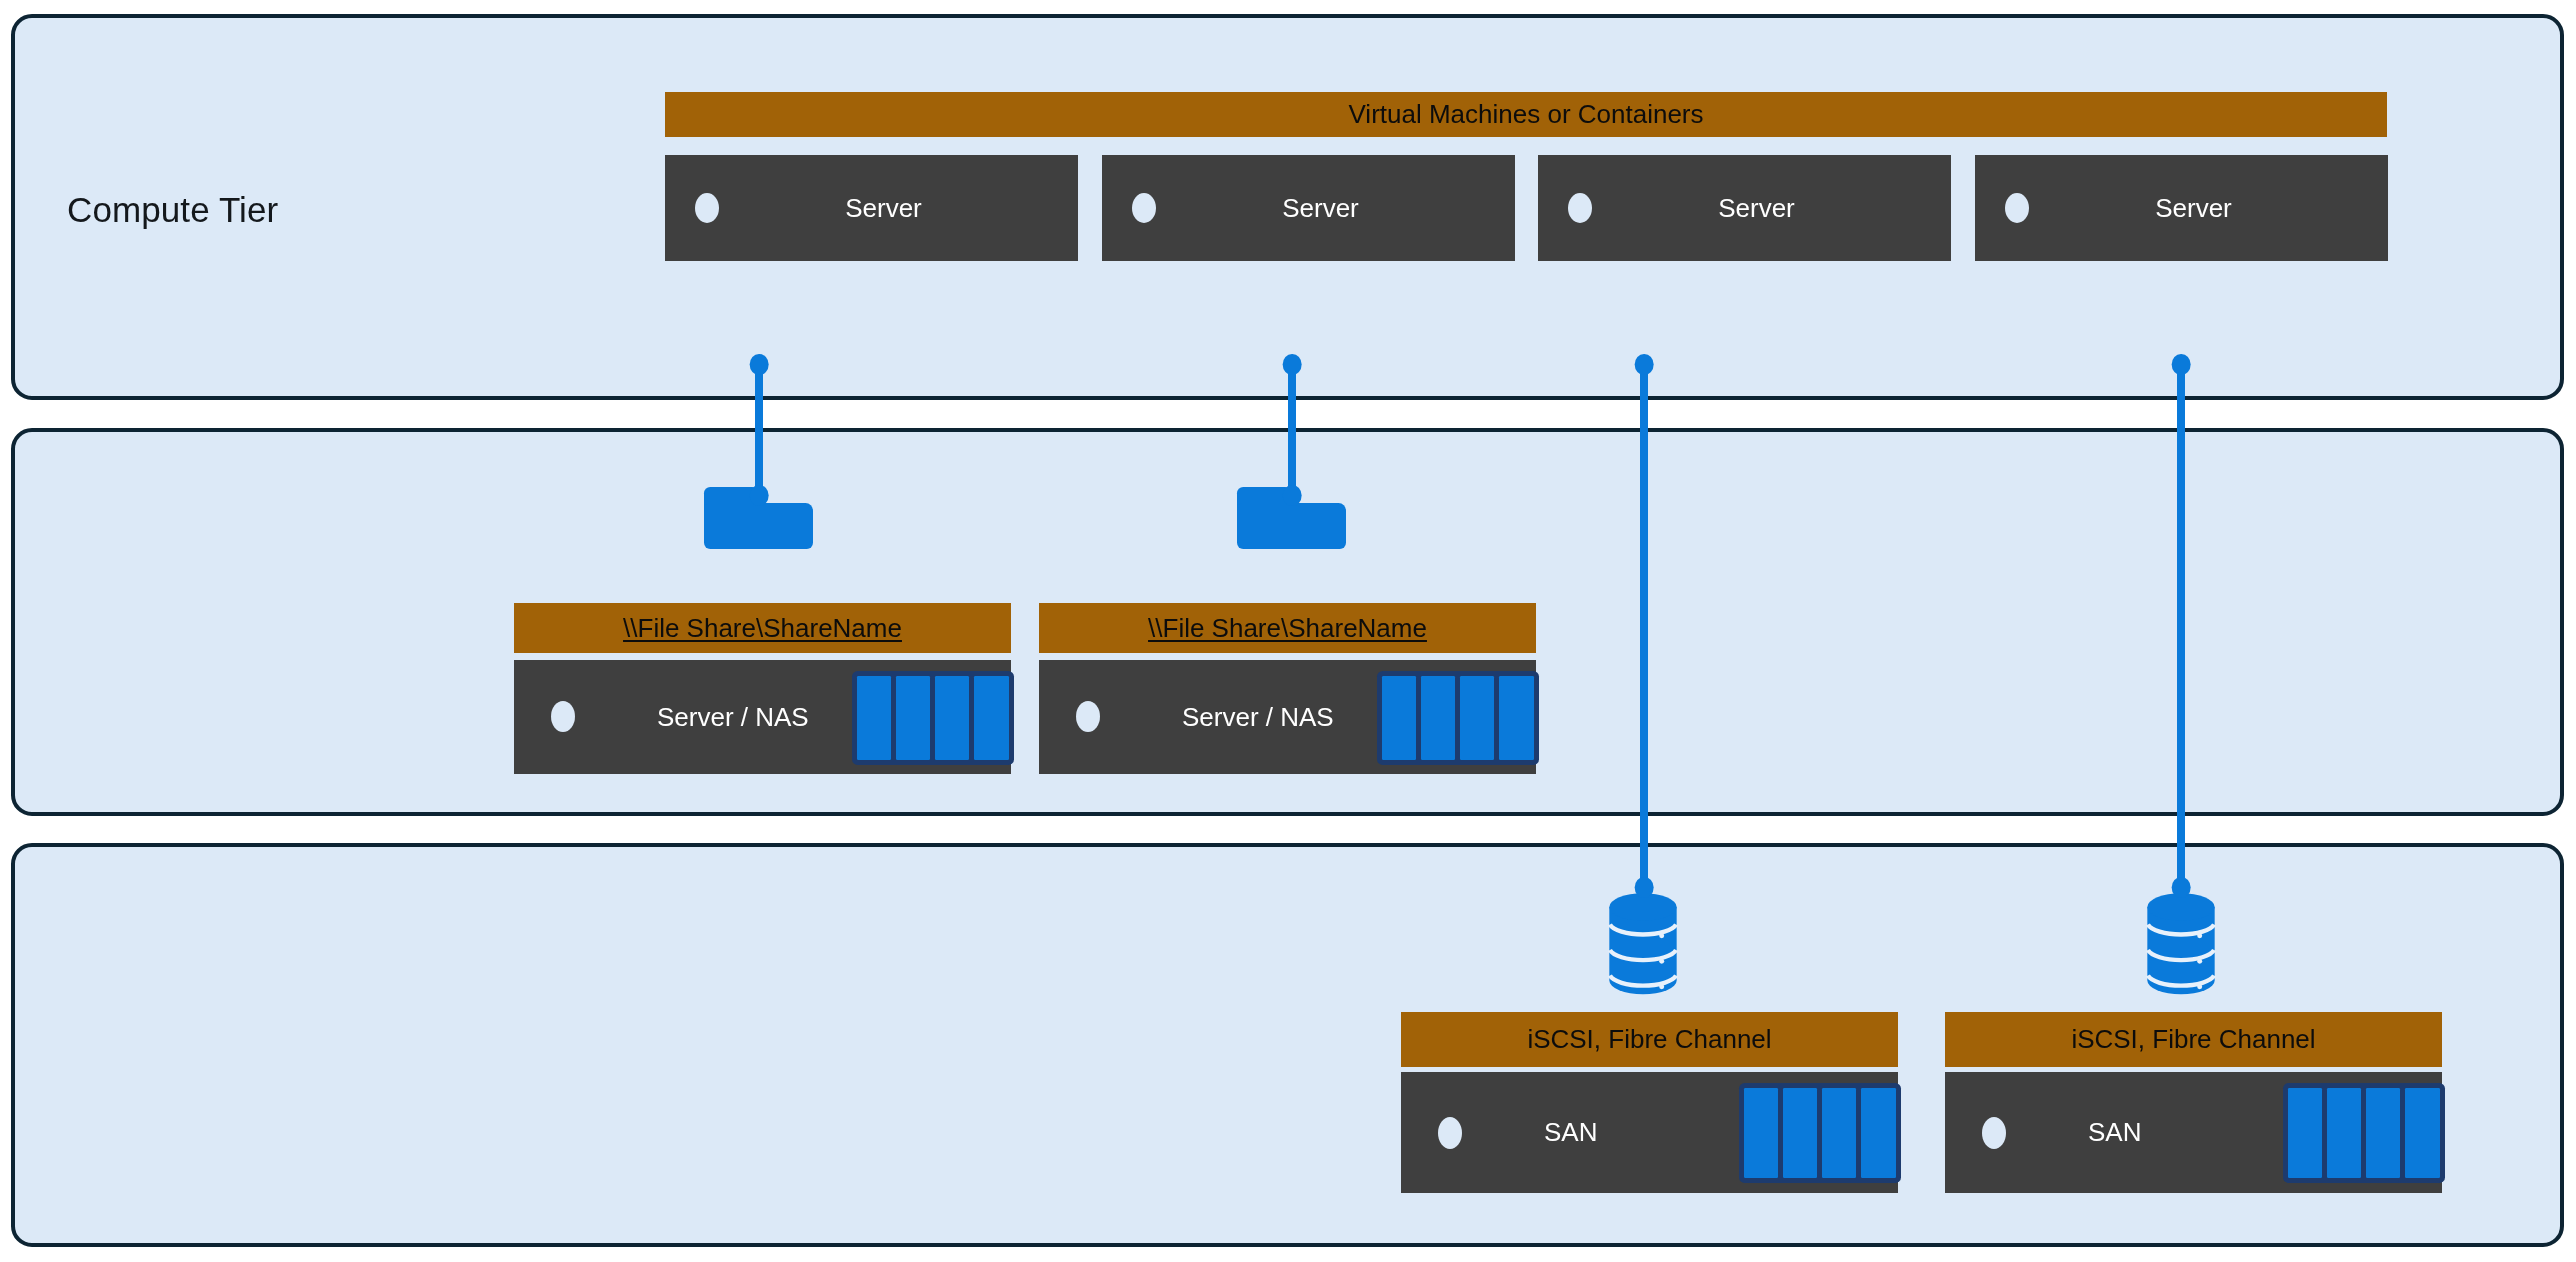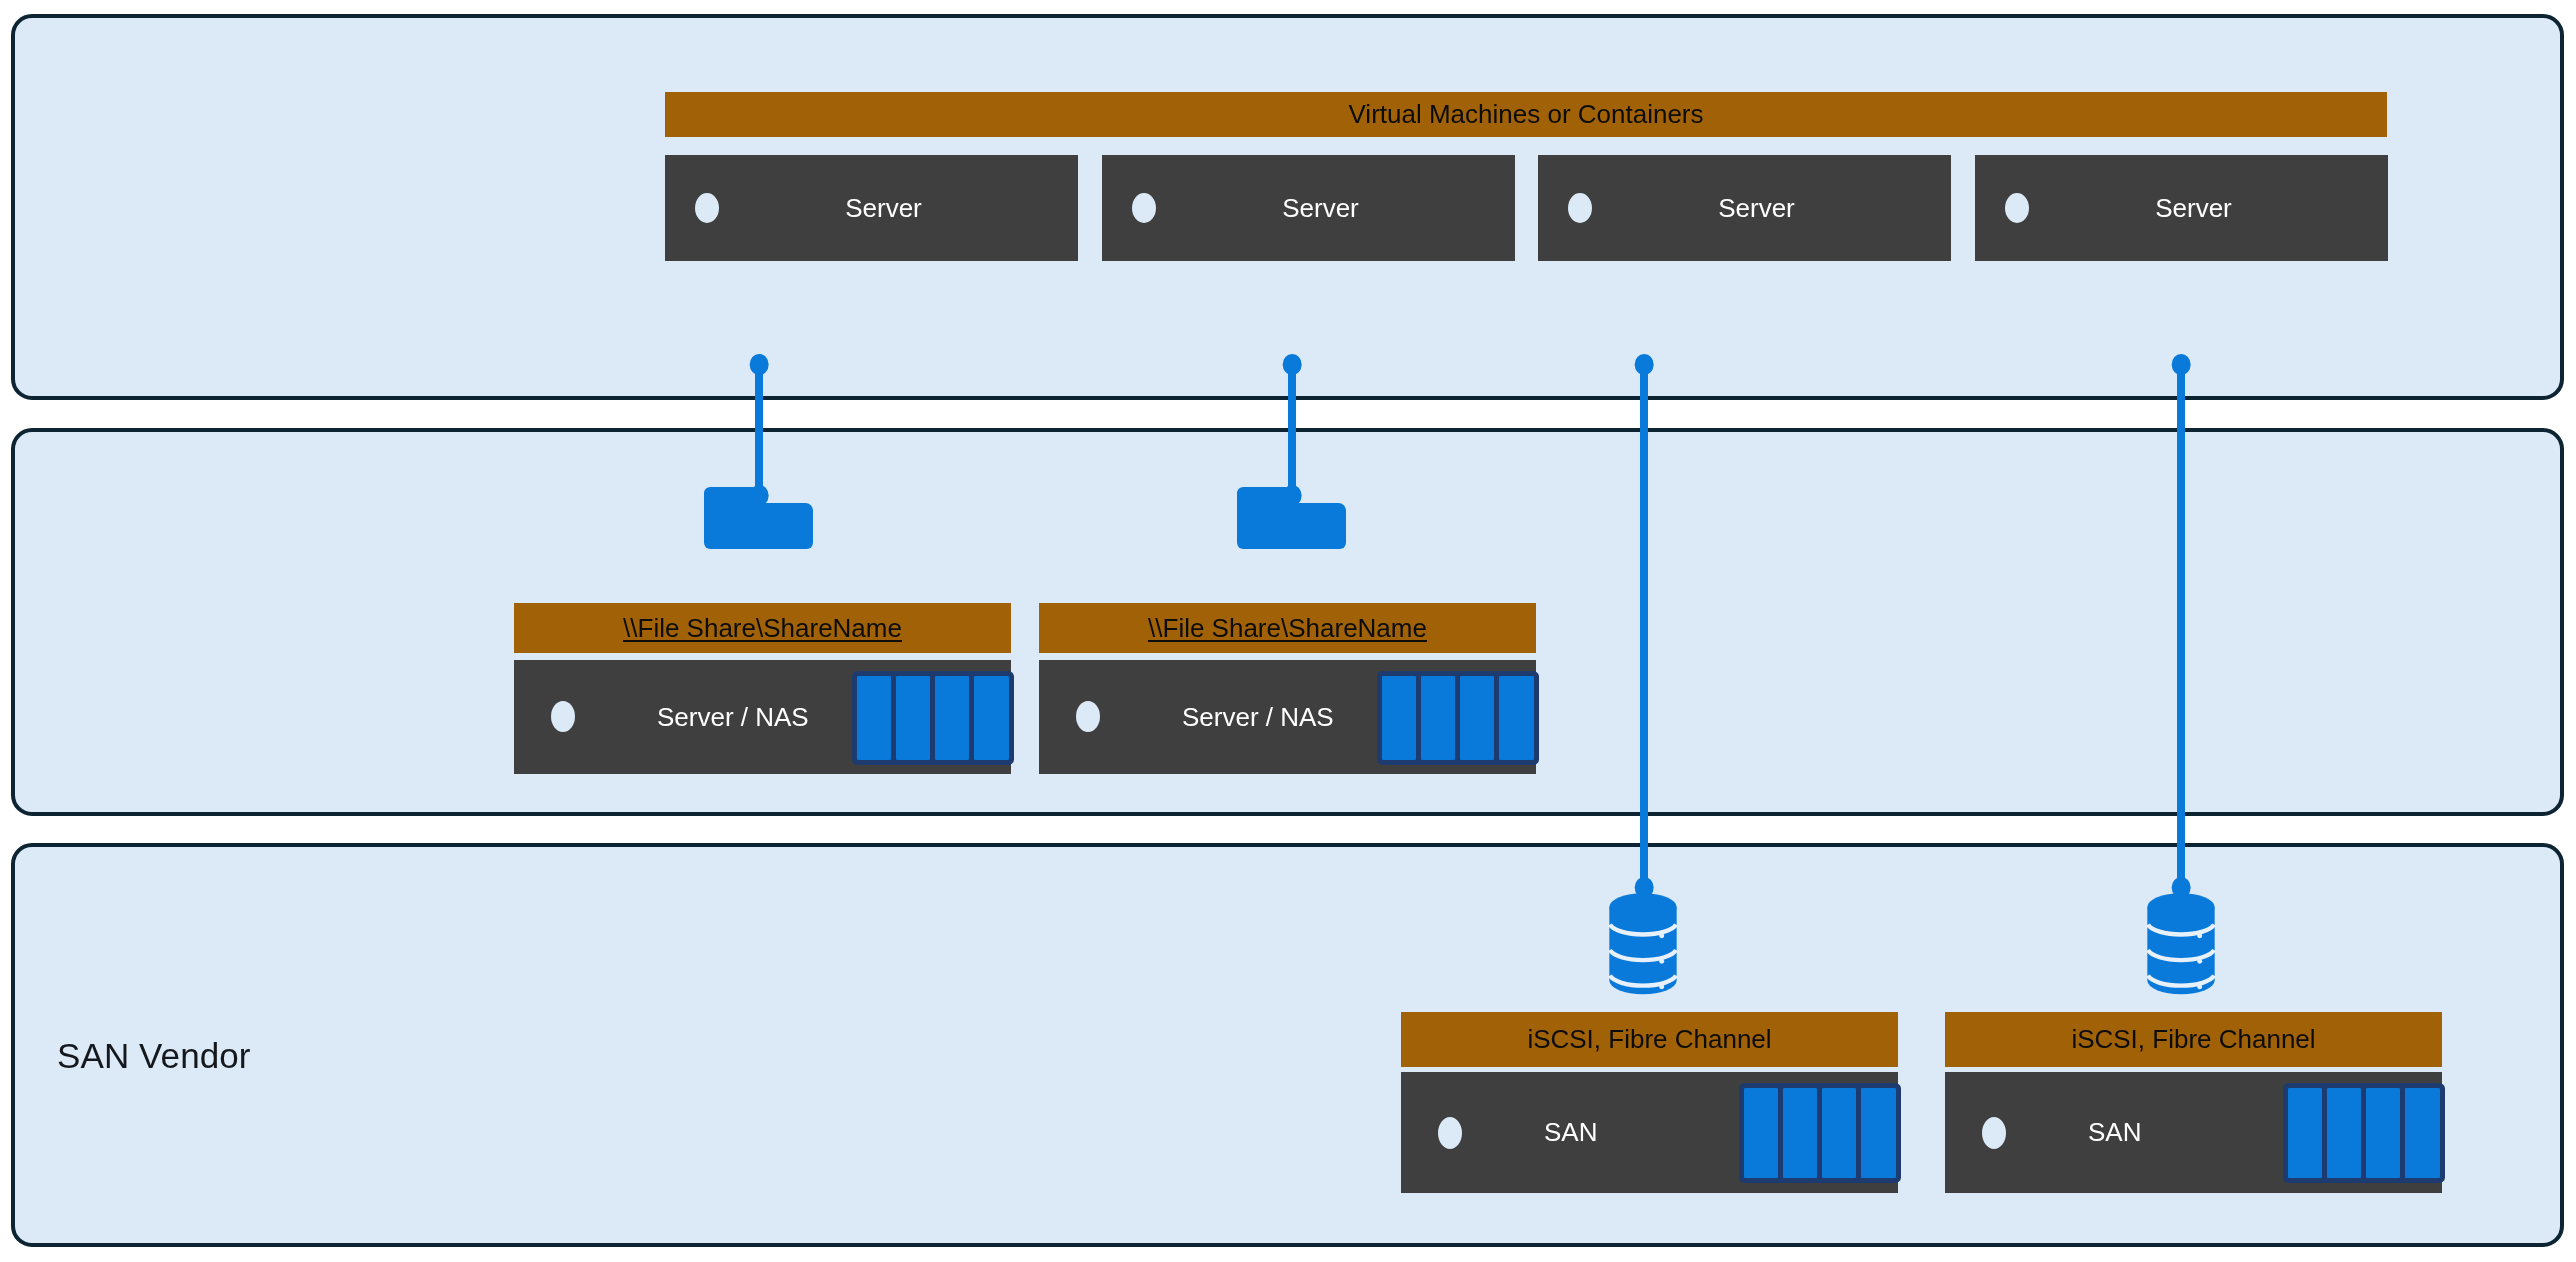--- a/index.html
+++ b/index.html
@@ -98,20 +98,21 @@
   .dbicon{position:absolute;}
   .dbicon svg{display:block;width:100%;height:100%;}
 </style>
 </head>
 <body>
 
 <div id="stage">
 
   <div class="tier" style="left:11.2px;top:13.7px;width:2553px;height:386px;"></div>
 
+  <div class="tier-label" style="left:67px;top:187px;width:561px;">Compute Tier</div>
 
   <div class="cap" style="left:665px;top:92px;width:1722px;height:45px;">Virtual Machines or Containers</div>
 
   <div class="dev" style="left:665px;top:155px;width:413px;height:106px;">
     <span class="led" style="left:30px;top:50%;margin-top:-15px;width:24px;height:30px;"></span>
     <span class="devlabel" style="left:0;right:0;text-align:center;">Server</span>
   </div>
 
   <div class="dev" style="left:1102px;top:155px;width:413px;height:106px;">
     <span class="led" style="left:30px;top:50%;margin-top:-15px;width:24px;height:30px;"></span>
@@ -160,21 +161,20 @@
     <span class="bay" style="right:-2.5px;top:11.2px;width:162px;height:94px;">
       <i></i>
       <i></i>
       <i></i>
       <i></i>
     </span>
   </div>
 
   <div class="tier" style="left:11.2px;top:843px;width:2553px;height:404px;"></div>
 
-  <div class="tier-label" style="left:57px;top:1033px;width:561px;">SAN Vendor</div>
 
   <div class="dbicon" style="left:1608px;top:892px;width:70px;height:106px;">
     <svg viewBox="0 0 112 170" xmlns="http://www.w3.org/2000/svg" aria-hidden="true">
       <g fill="#0a7ada">
         <path d="M2 24 h108 v118 a54 22 0 0 1 -108 0 z"></path>
         <ellipse cx="56" cy="24" rx="54" ry="22"></ellipse>
       </g>
       <g stroke="#e8f1fb" stroke-width="7" fill="none">
         <path d="M3 52 a54 20 0 0 0 106 0"></path>
         <path d="M3 93 a54 20 0 0 0 106 0"></path>

